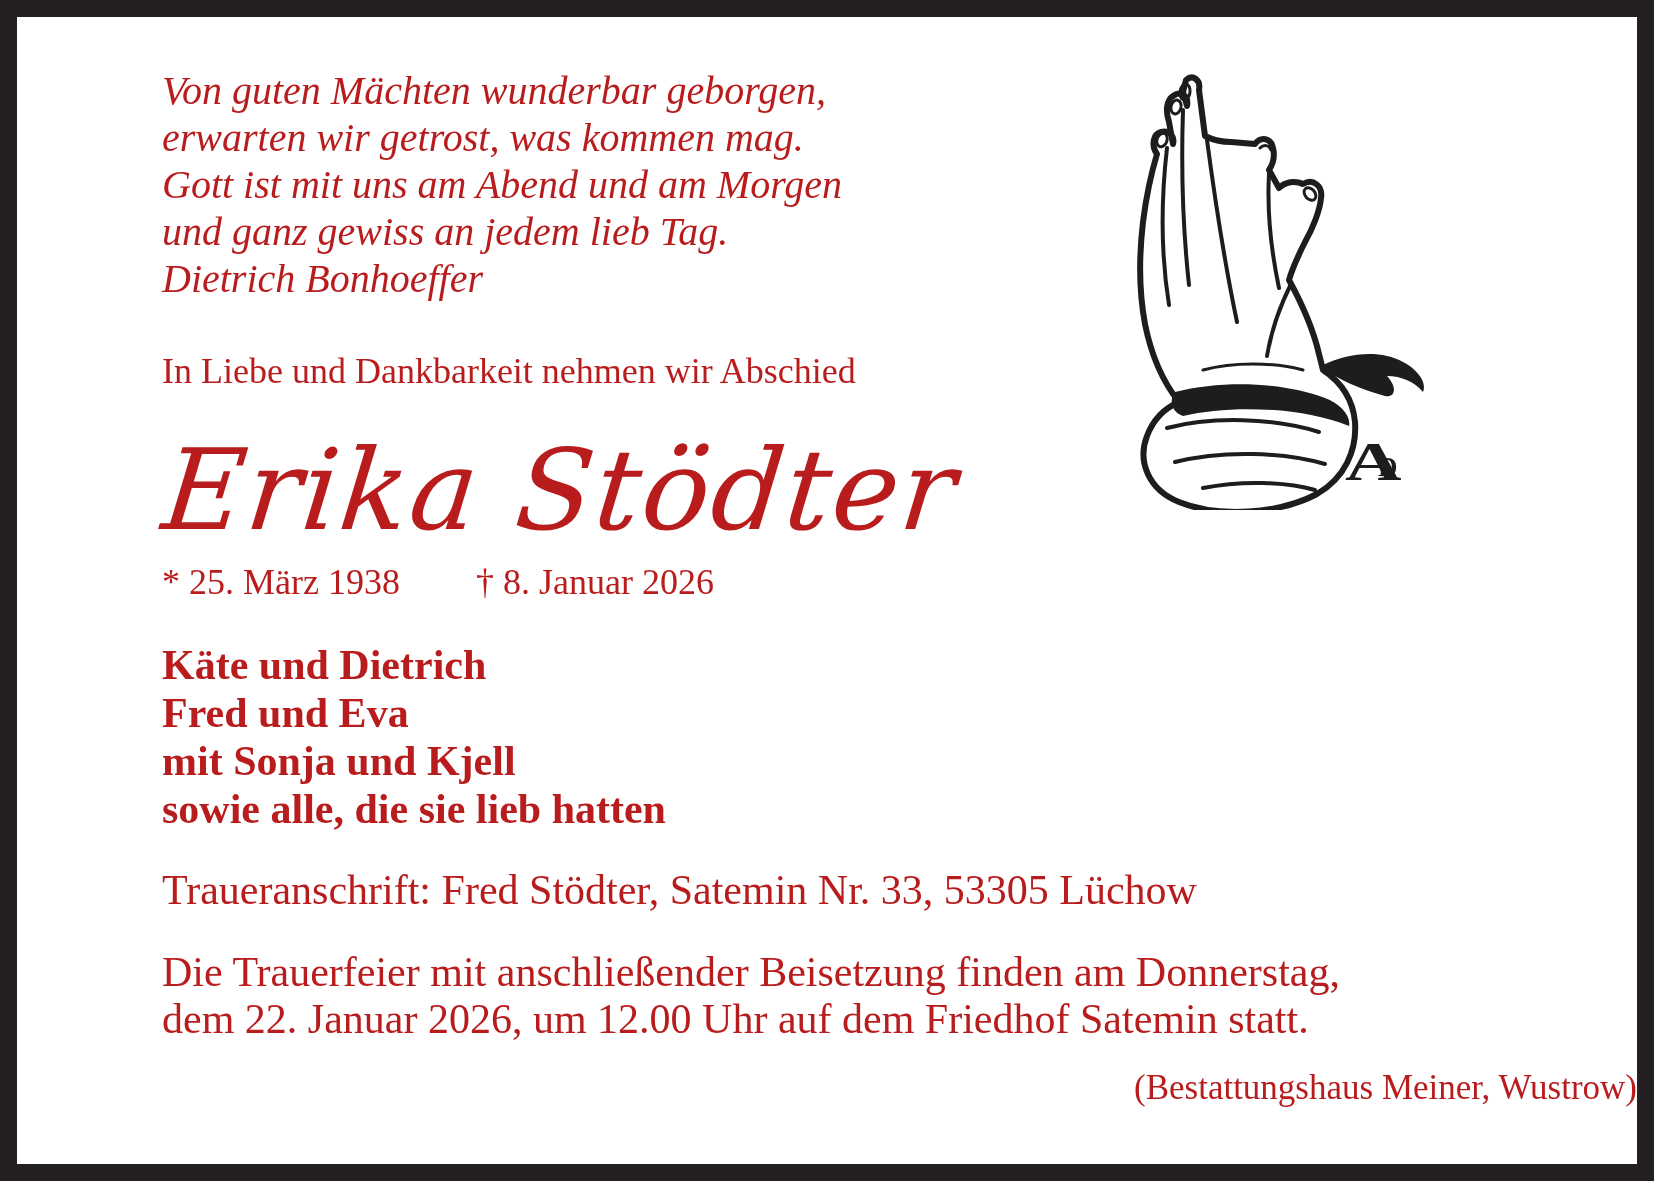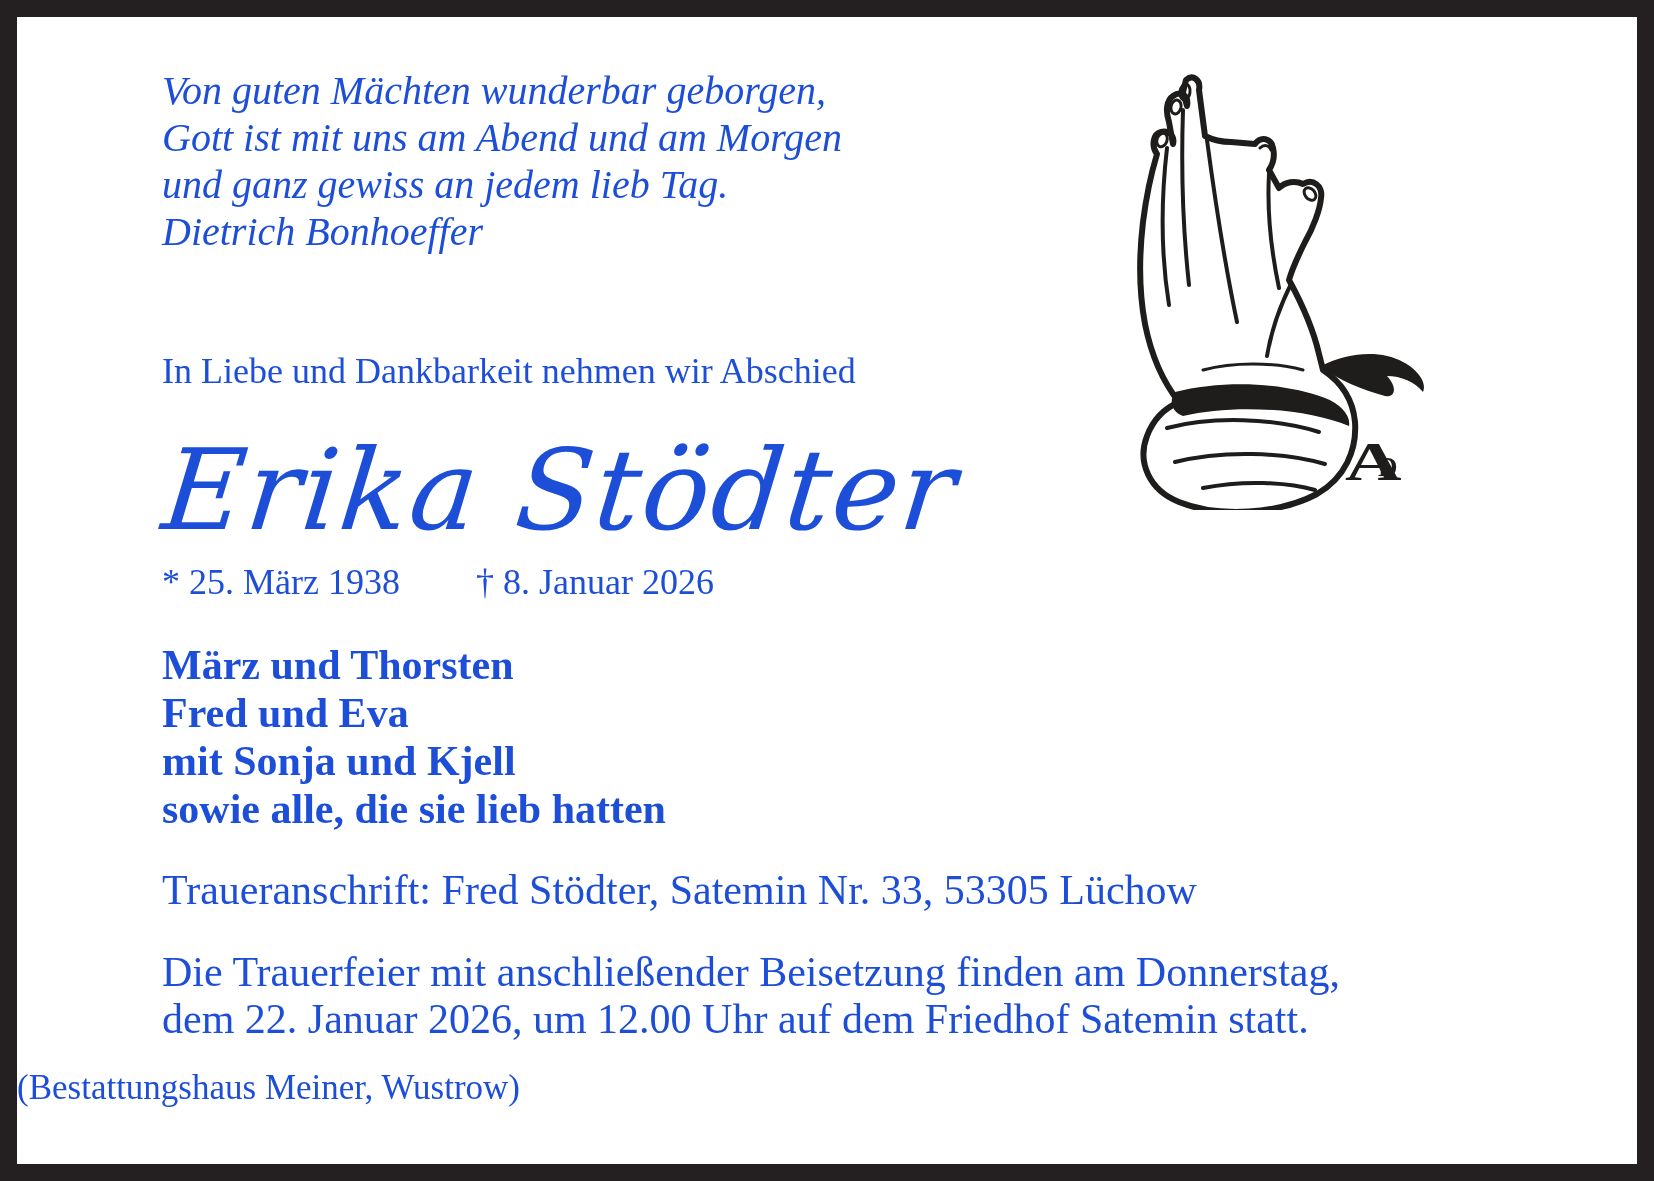--- a/index.html
+++ b/index.html
@@ -4,64 +4,65 @@
 <style>
   html,body{margin:0;padding:0;background:#e8e8e8;}
   .sheet{
     position:relative;
     width:1654px;height:1181px;
     background:#ffffff;
     border:17px solid #242021;
     box-sizing:border-box;
     overflow:hidden;
     font-family:"Liberation Serif","DejaVu Serif",serif;
-    color:#1d4ed8;
+    color:#b91c1c;
   }
   .abs{position:absolute;}
   .quote{left:145px;top:50px;font-style:italic;font-size:40px;line-height:47px;}
   .quote-attribution{font-style:italic;font-size:40px;line-height:47px;}
   .intro{left:145px;top:330px;font-size:36px;line-height:48px;}
   .deceased-name{
     left:140px;top:408px;
     font-family:"DejaVu Serif","Liberation Serif",serif;
     font-style:italic;font-size:112px;line-height:130px;
     transform:skewX(-6deg);transform-origin:left bottom;
     letter-spacing:2px;
   }
   .dates{left:145px;top:542px;font-size:36px;line-height:46px;}
   .dates .death{display:inline-block;margin-left:76px;}
   .mourners{left:145px;top:624px;font-size:42px;font-weight:bold;line-height:48px;}
   .address{left:145px;top:849px;font-size:42px;line-height:48px;}
   .funeral{left:145px;top:924px;font-size:42px;line-height:47px;margin-top:8px;}
-  .undertaker{left:0;top:1051px;width:1620px;text-align:left;font-size:35px;line-height:40px;}
+  .undertaker{left:0;top:1051px;width:1620px;text-align:right;font-size:35px;line-height:40px;}
   .artwork{left:1066px;top:53px;width:360px;height:440px;}
   .artwork svg{display:block;width:360px;height:440px;}
 </style>
 </head>
 <body>
 
 <div class="sheet">
 
   <div class="abs quote">
     <div>Von guten Mächten wunderbar geborgen,</div>
+    <div>erwarten wir getrost, was kommen mag.</div>
     <div>Gott ist mit uns am Abend und am Morgen</div>
     <div>und ganz gewiss an jedem lieb Tag.</div>
     <div class="quote-attribution">Dietrich Bonhoeffer</div>
   </div>
 
   <div class="abs intro">In Liebe und Dankbarkeit nehmen wir Abschied</div>
 
   <div class="abs deceased-name">Erika Stödter</div>
 
   <div class="abs dates">
     <span class="birth">* 25. März 1938</span><span class="death">† 8. Januar 2026</span>
   </div>
 
   <div class="abs mourners">
-    <div>März und Thorsten</div>
+    <div>Käte und Dietrich</div>
     <div>Fred und Eva</div>
     <div>mit Sonja und Kjell</div>
     <div>sowie alle, die sie lieb hatten</div>
   </div>
 
   <div class="abs address">Traueranschrift: Fred Stödter, Satemin Nr. 33, 53305 Lüchow</div>
 
   <div class="abs funeral">
     <div>Die Trauerfeier mit anschließender Beisetzung finden am Donnerstag,</div>
     <div>dem 22. Januar 2026, um 12.00 Uhr auf dem Friedhof Satemin statt.</div>

